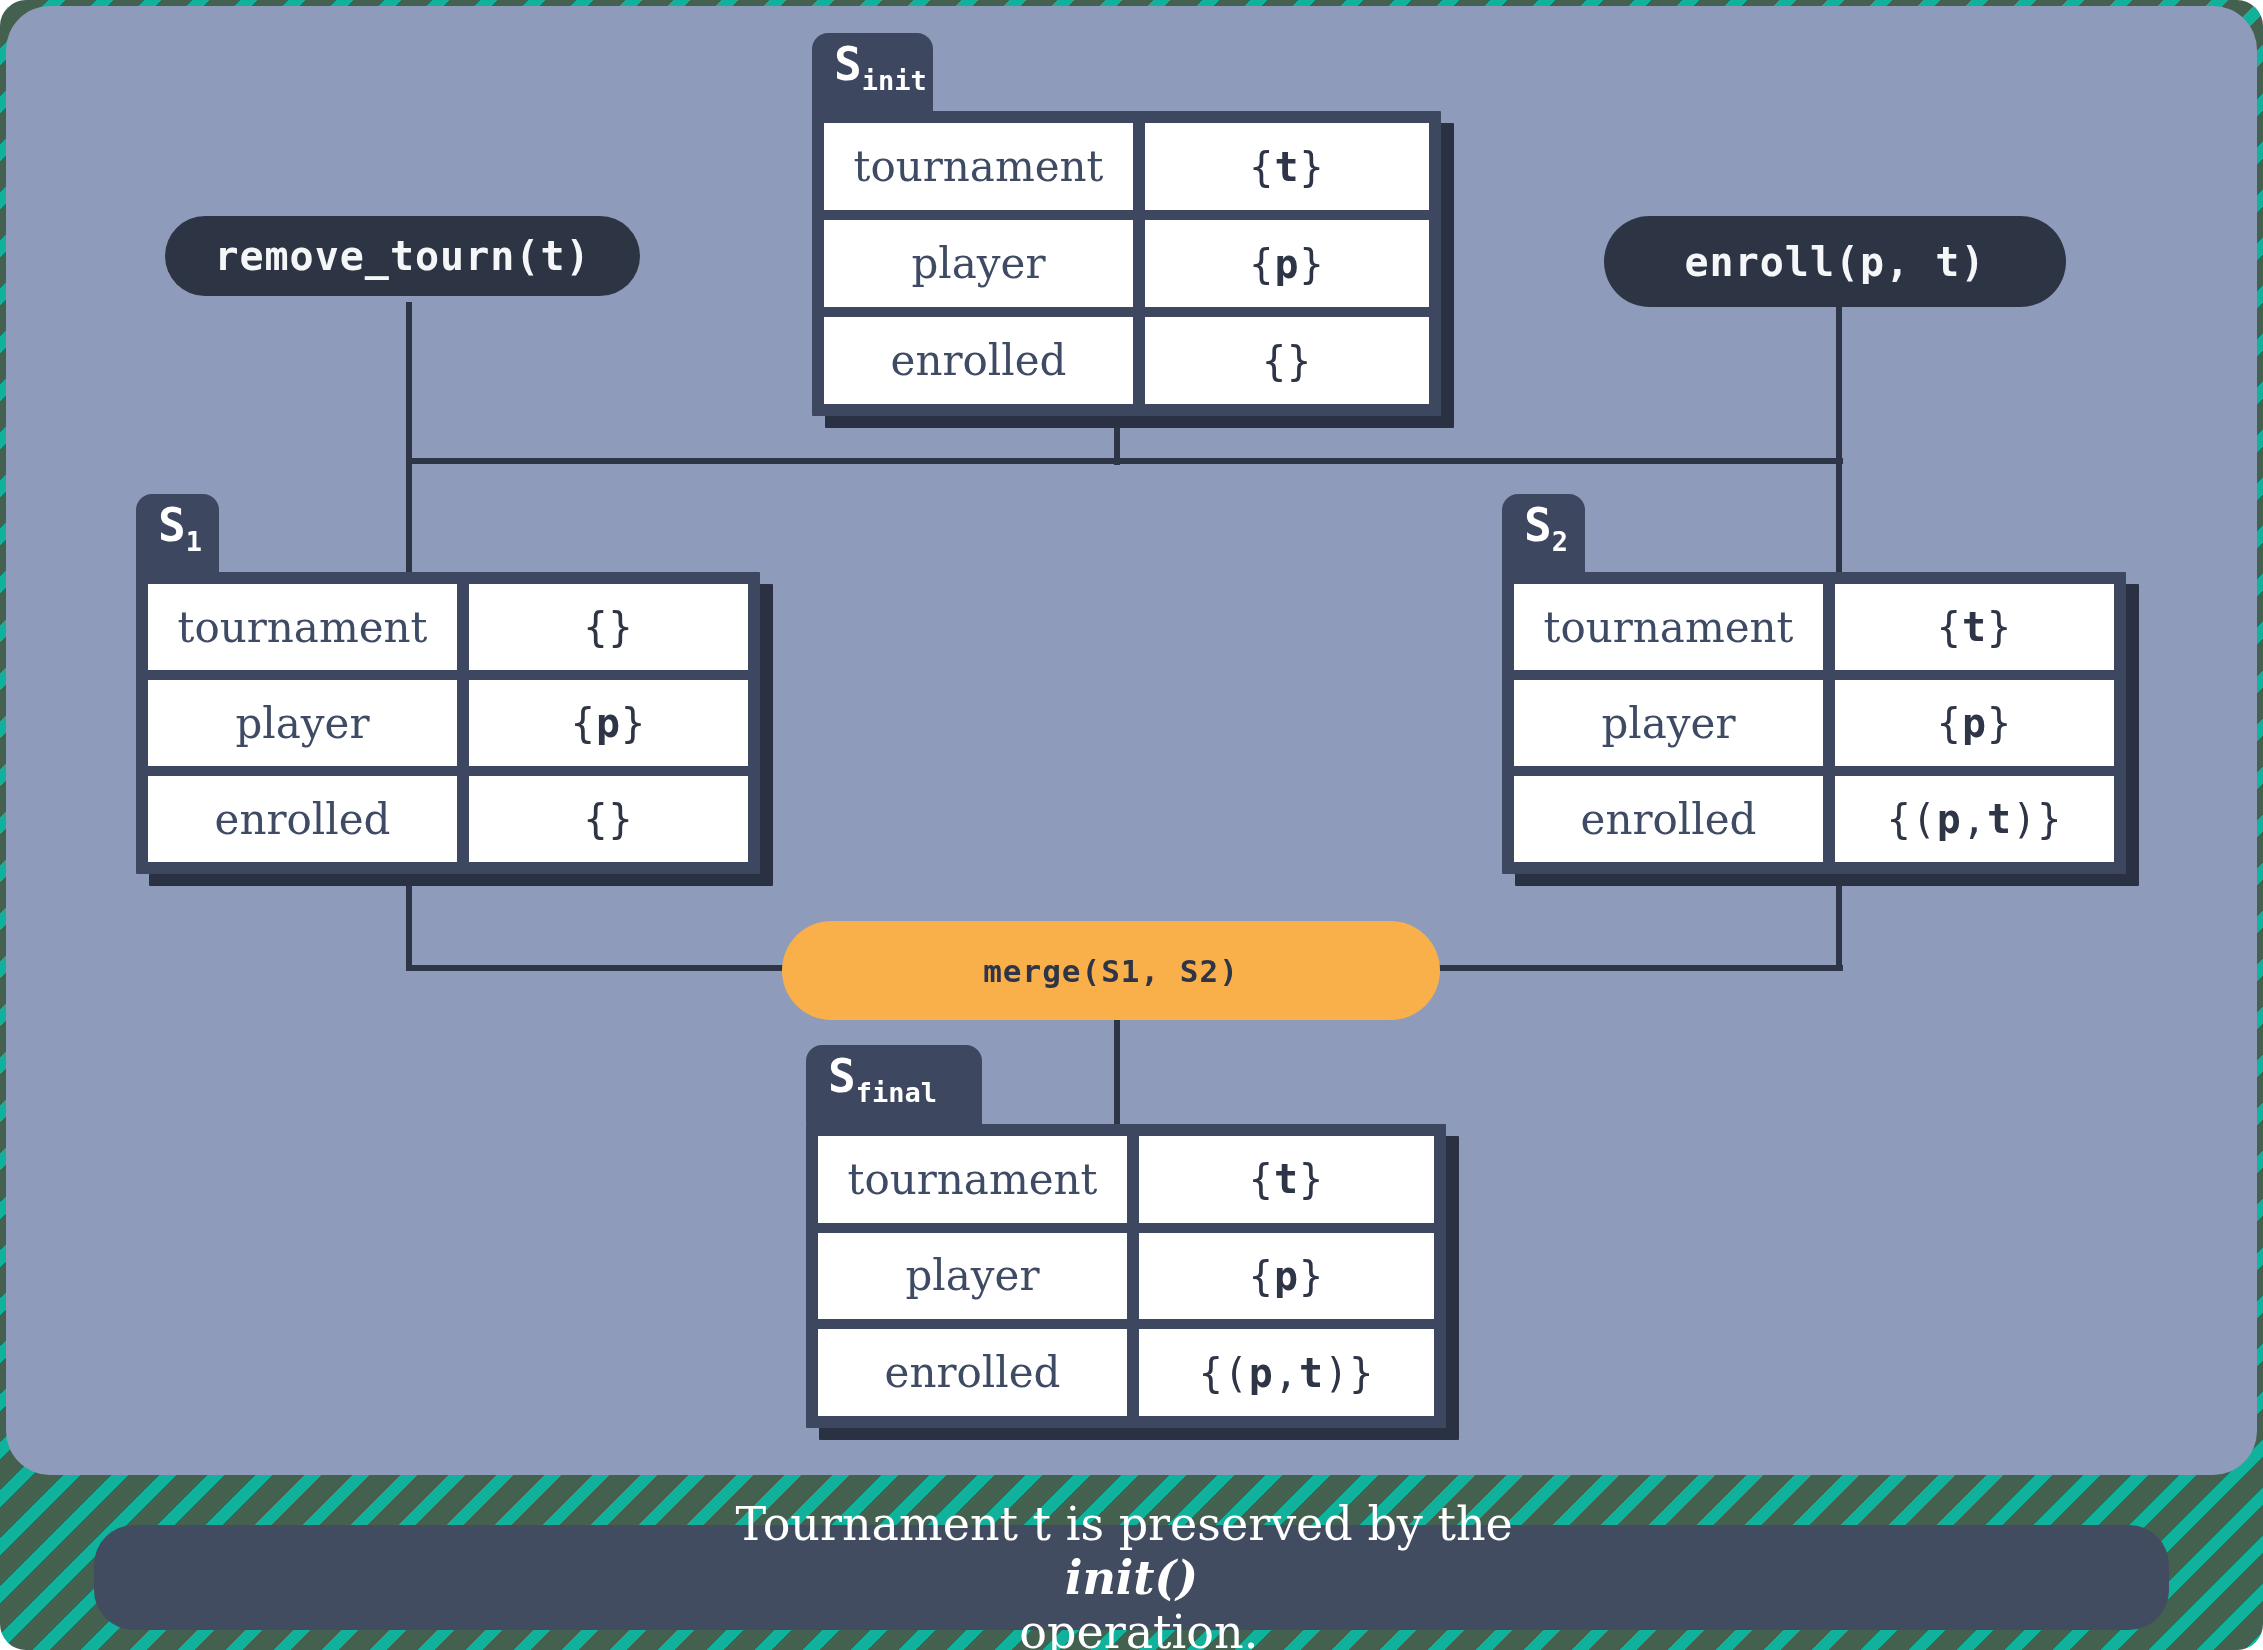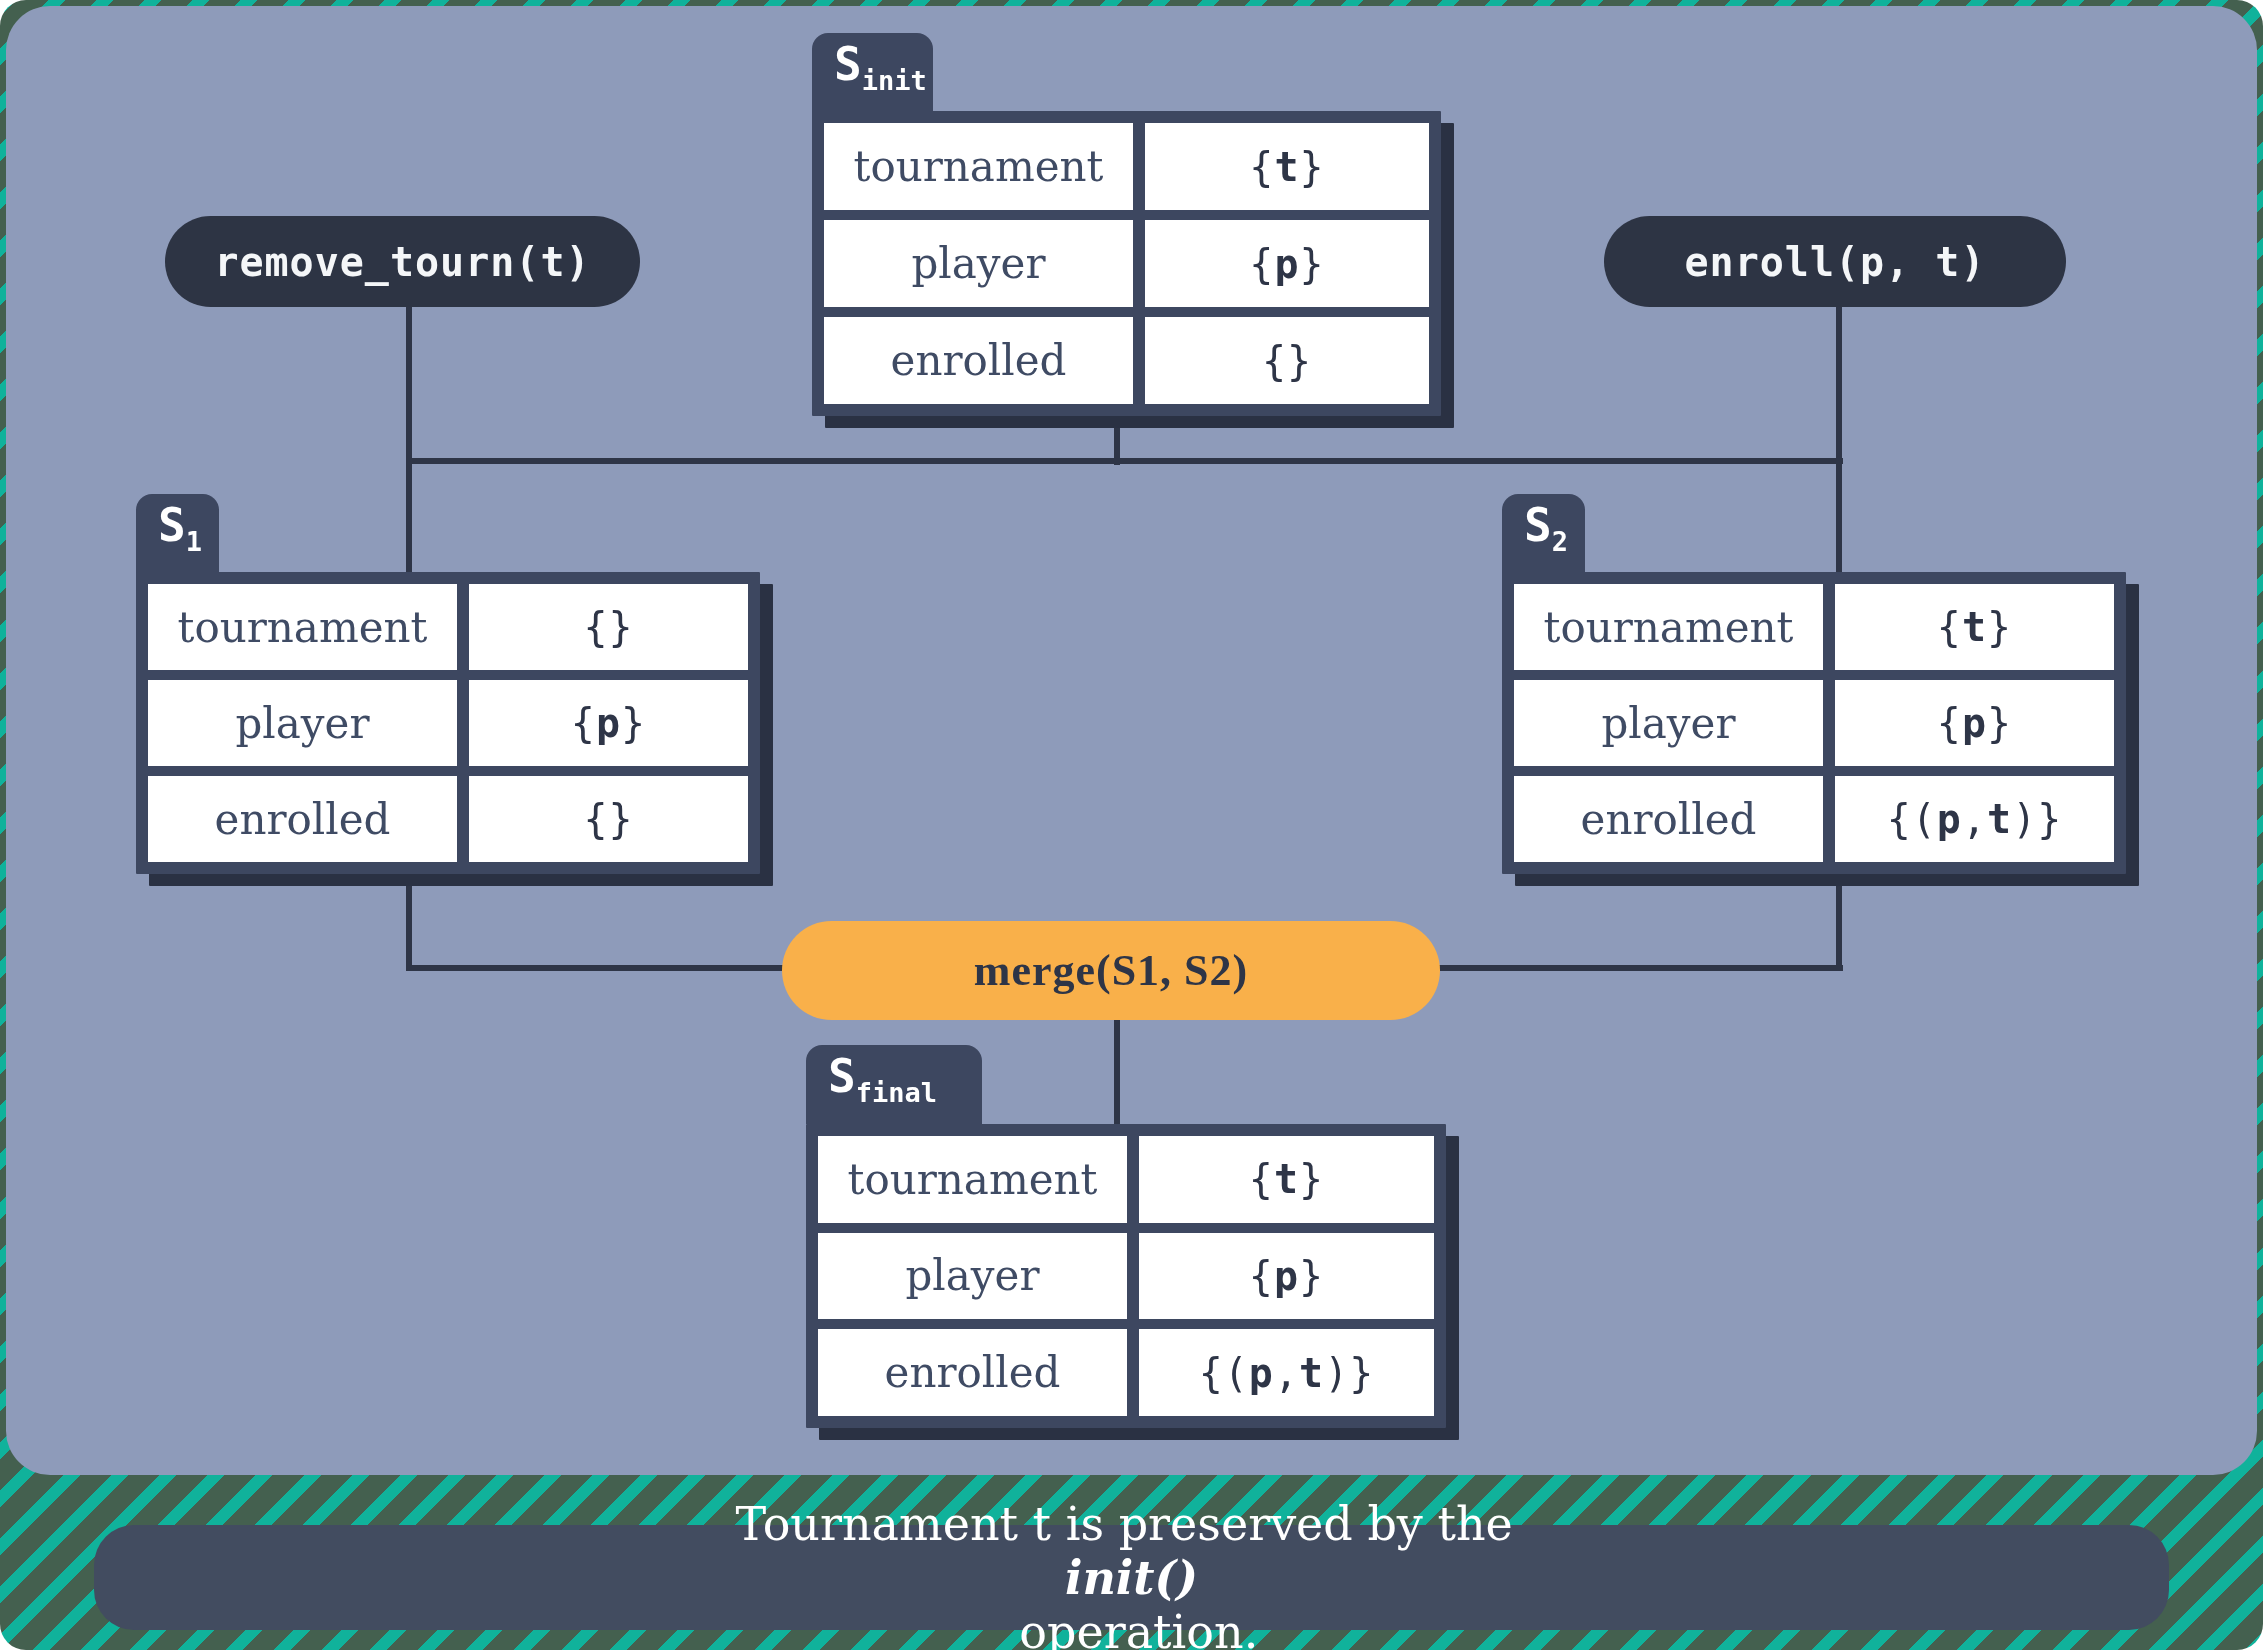--- a/index.html
+++ b/index.html
@@ -26,21 +26,21 @@
   .v-line{width:6px;}
   .h-line{height:6px;}
   
   .pill{
     position:absolute;z-index:2;
     display:flex;align-items:center;justify-content:center;
     background:#2d3444;color:#f4f6f8;
     font-family:"DejaVu Sans Mono","Liberation Mono",monospace;
     font-weight:bold;font-size:40px;letter-spacing:1px;
   }
-  .pill.orange{background:#f9b04a;color:#2e3547;font-size:44px;font-family:Liberation Serif, serif;}
+  .pill.orange{background:#f9b04a;color:#2e3547;font-size:31px;}
   
   .state-table{position:absolute;z-index:2;}
   .tab{
     position:absolute;background:#3d4760;color:#ffffff;
     border-radius:16px 16px 0 0;
     display:flex;align-items:flex-start;padding:8px 0 0 22px;box-sizing:border-box;
     font-family:"DejaVu Sans Mono","Liberation Mono",monospace;font-weight:bold;
   }
   .tab-name{font-size:46px;line-height:46px;}
   .tab-sub{font-size:27px;line-height:27px;margin-top:26px;}
@@ -83,21 +83,21 @@
   <div class="v-line" style="left:406px;top:302px;height:272px;"></div>
   <div class="v-line" style="left:1836px;top:302px;height:274px;"></div>
   <div class="v-line" style="left:1114px;top:414px;height:51px;"></div>
   <div class="h-line" style="left:406px;top:458px;width:1437px;"></div>
   <div class="v-line" style="left:406px;top:869px;height:102px;"></div>
   <div class="v-line" style="left:1836px;top:869px;height:102px;"></div>
   <div class="h-line" style="left:406px;top:965px;width:426px;"></div>
   <div class="h-line" style="left:1416px;top:965px;width:427px;"></div>
   <div class="v-line" style="left:1114px;top:1015px;height:114px;"></div>
 
-  <div class="pill" style="left:165px;top:216px;width:475px;height:91px;border-radius:46px;">
+  <div class="pill" style="left:165px;top:216px;width:475px;height:80px;border-radius:46px;">
     <span>remove_tourn(t)</span>
   </div>
   <div class="pill" style="left:1604px;top:216px;width:462px;height:91px;border-radius:46px;">
     <span>enroll(p, t)</span>
   </div>
   <div class="pill orange" style="left:782px;top:921px;width:658px;height:99px;border-radius:50px;">
     <span>merge(S1, S2)</span>
   </div>
 
   <div class="state-table">

